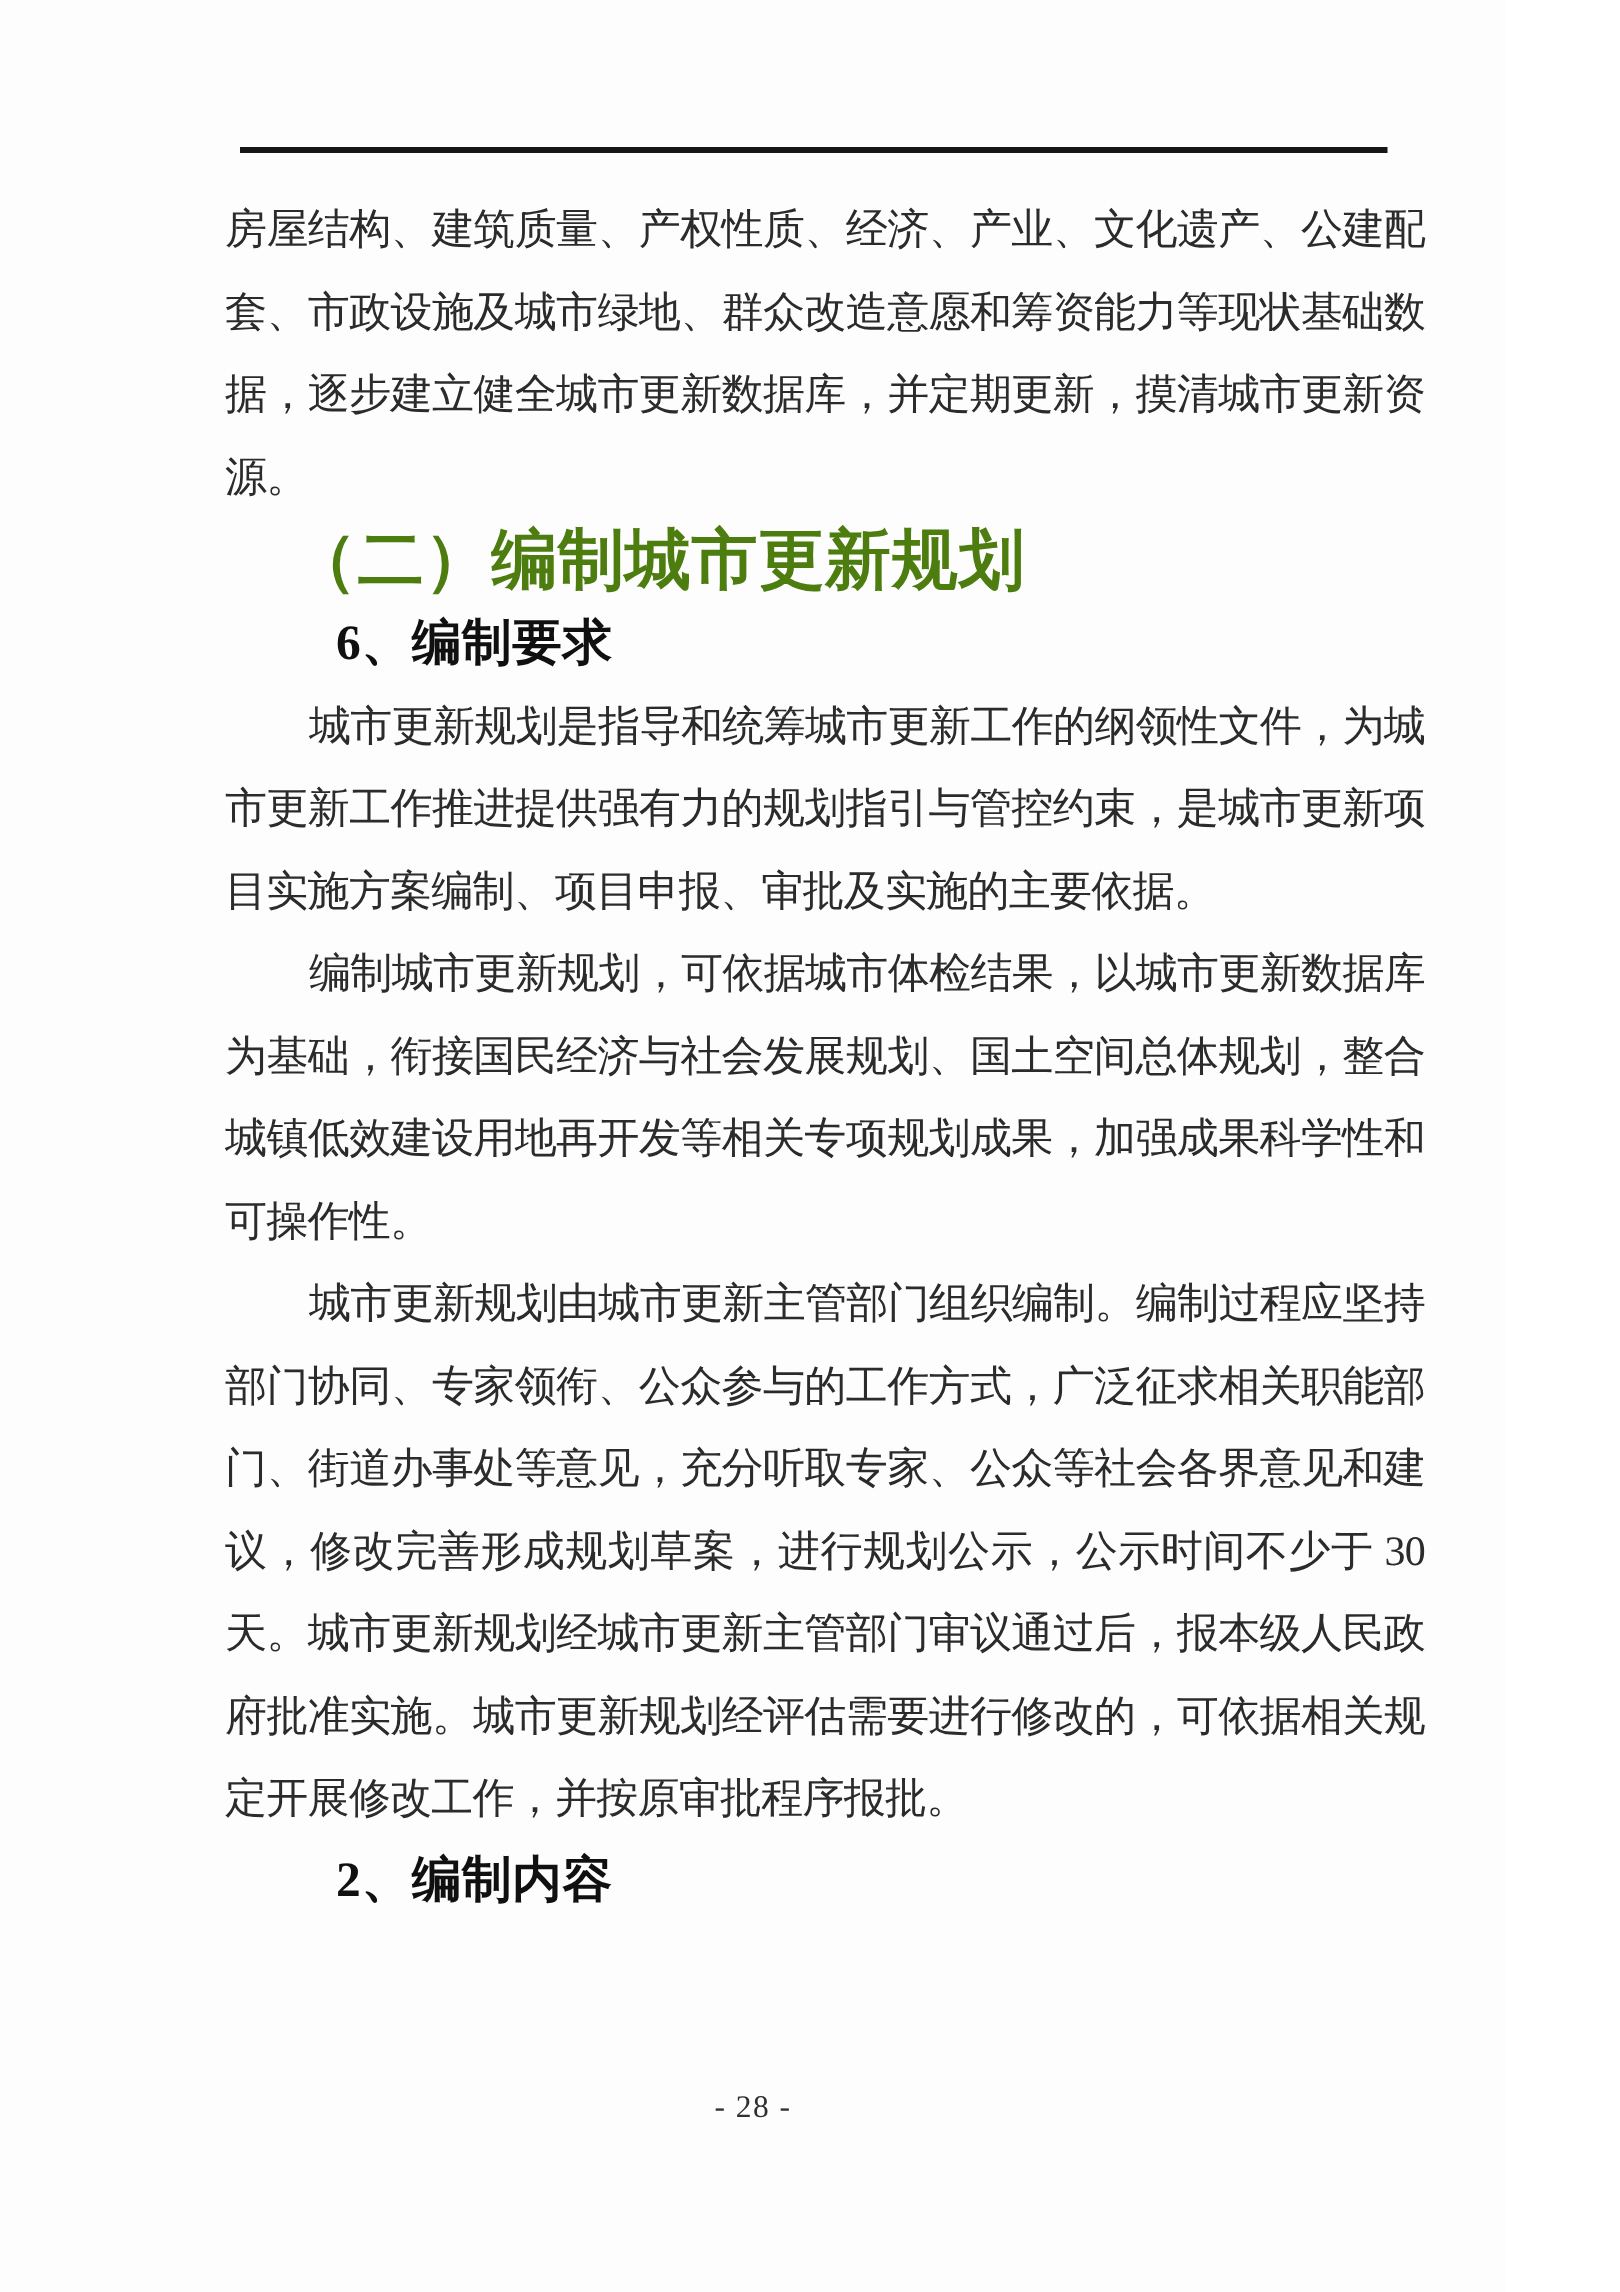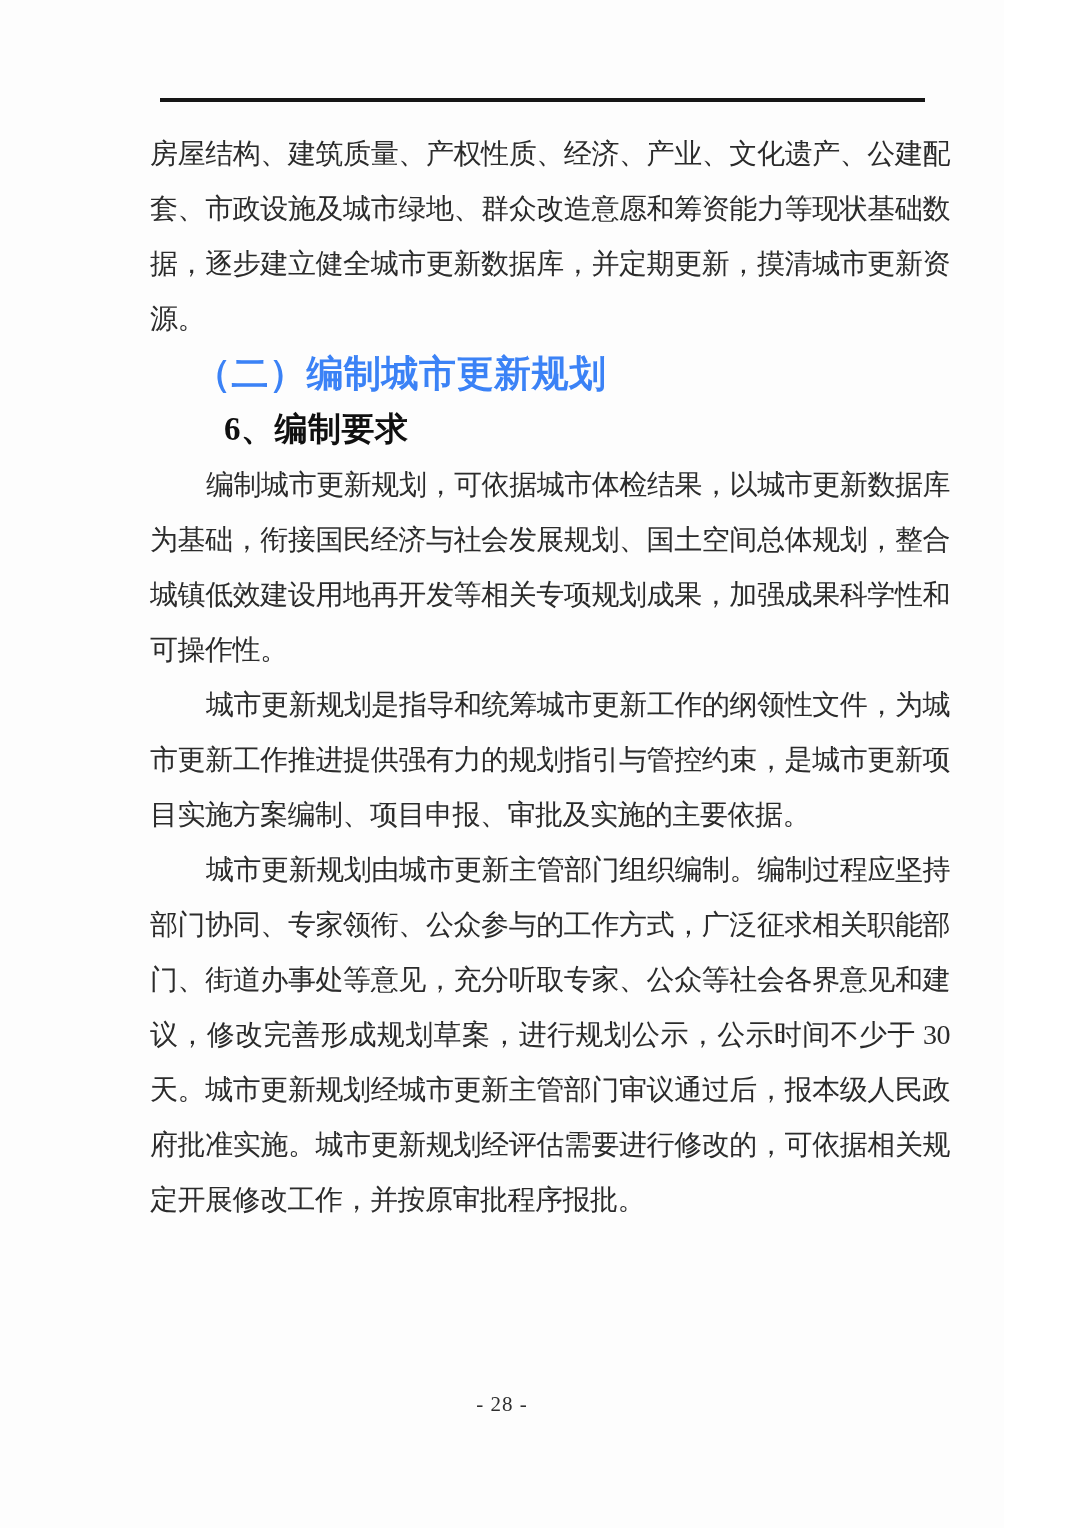--- a/index.html
+++ b/index.html
@@ -36,24 +36,24 @@
     line-height: 55px;
     text-align: justify;
     text-justify: inter-character;
     color: #2b2b2b;
   }
   .para.indent {
     text-indent: 56px;
   }
   .heading-section {
     margin: 0 0 0 44px;
-    font-size: 37px;
+    font-size: 44px;
     line-height: 56px;
     font-weight: 700;
-    color: #3b82f6;
+    color: #4d7c0f;
     letter-spacing: 0.5px;
   }
   .heading-sub {
     margin: 0 0 0 74px;
     font-size: 33px;
     line-height: 55px;
     font-weight: 700;
     color: #101010;
     letter-spacing: 0.5px;
   }
@@ -76,25 +76,26 @@
   <div class="top-rule"></div>
 
   <div class="content">
 
     <p class="para">房屋结构、建筑质量、产权性质、经济、产业、文化遗产、公建配套、市政设施及城市绿地、群众改造意愿和筹资能力等现状基础数据，逐步建立健全城市更新数据库，并定期更新，摸清城市更新资源。</p>
 
     <h2 class="heading-section">（二）编制城市更新规划</h2>
 
     <h3 class="heading-sub">6、编制要求</h3>
 
+    <p class="para indent">城市更新规划是指导和统筹城市更新工作的纲领性文件，为城市更新工作推进提供强有力的规划指引与管控约束，是城市更新项目实施方案编制、项目申报、审批及实施的主要依据。</p>
+
     <p class="para indent">编制城市更新规划，可依据城市体检结果，以城市更新数据库为基础，衔接国民经济与社会发展规划、国土空间总体规划，整合城镇低效建设用地再开发等相关专项规划成果，加强成果科学性和可操作性。</p>
-
-    <p class="para indent">城市更新规划是指导和统筹城市更新工作的纲领性文件，为城市更新工作推进提供强有力的规划指引与管控约束，是城市更新项目实施方案编制、项目申报、审批及实施的主要依据。</p>
 
     <p class="para indent">城市更新规划由城市更新主管部门组织编制。编制过程应坚持部门协同、专家领衔、公众参与的工作方式，广泛征求相关职能部门、街道办事处等意见，充分听取专家、公众等社会各界意见和建议，修改完善形成规划草案，进行规划公示，公示时间不少于 30 天。城市更新规划经城市更新主管部门审议通过后，报本级人民政府批准实施。城市更新规划经评估需要进行修改的，可依据相关规定开展修改工作，并按原审批程序报批。</p>
 
+    <h3 class="heading-sub">2、编制内容</h3>
 
 
   </div>
 
   <div class="page-number">- 28 -</div>
 
 </div>
 
 </body></html>

